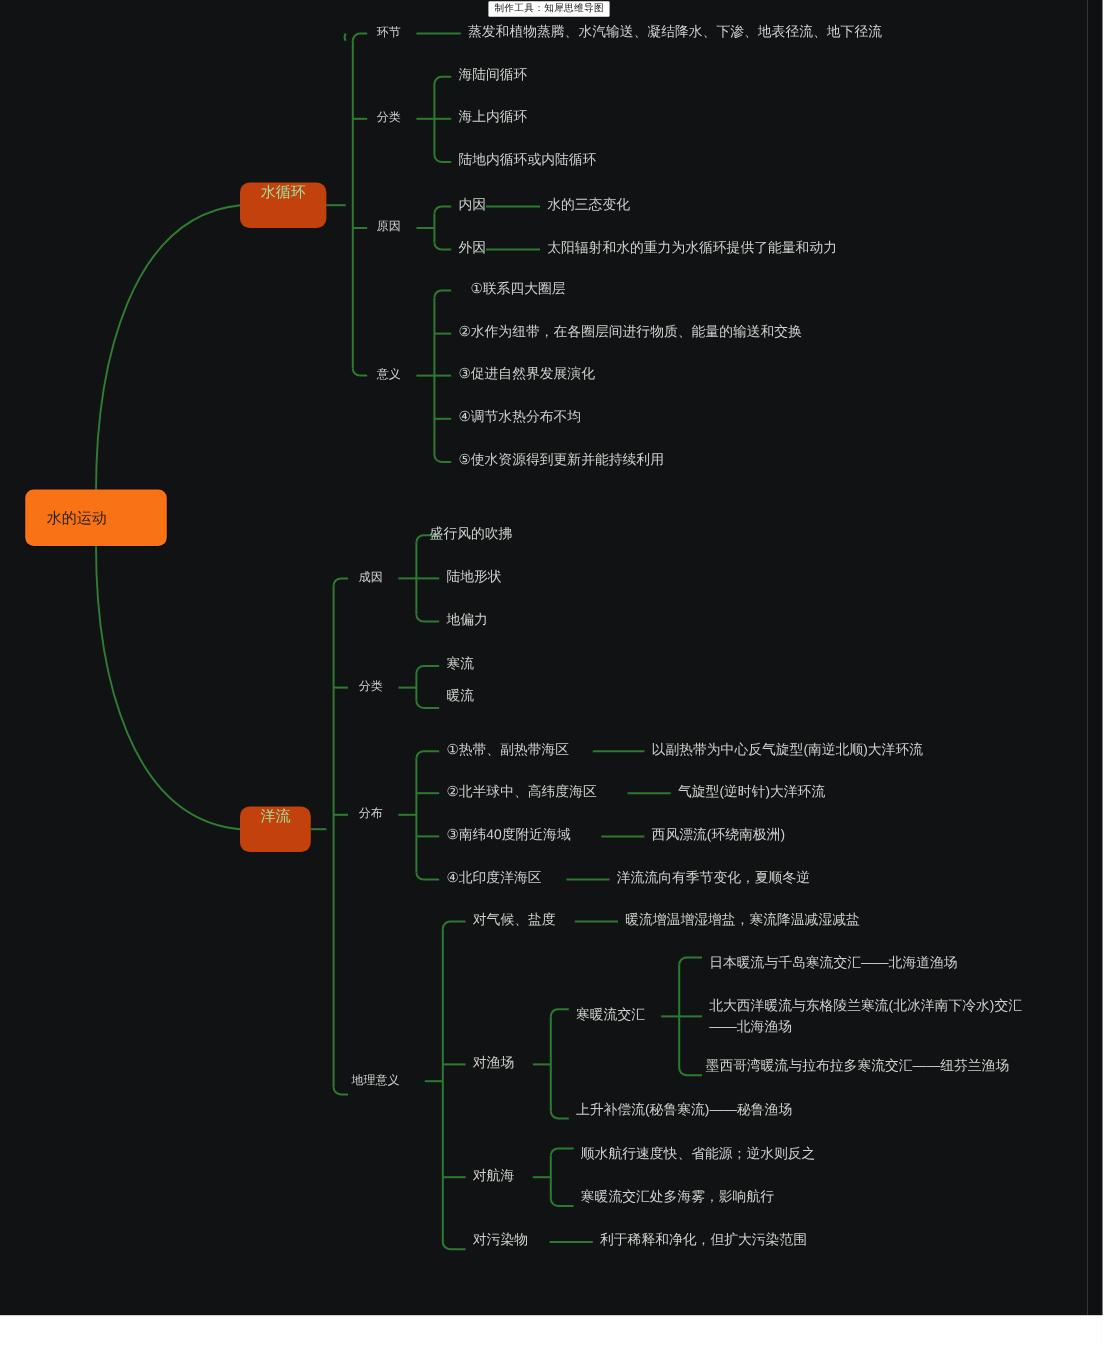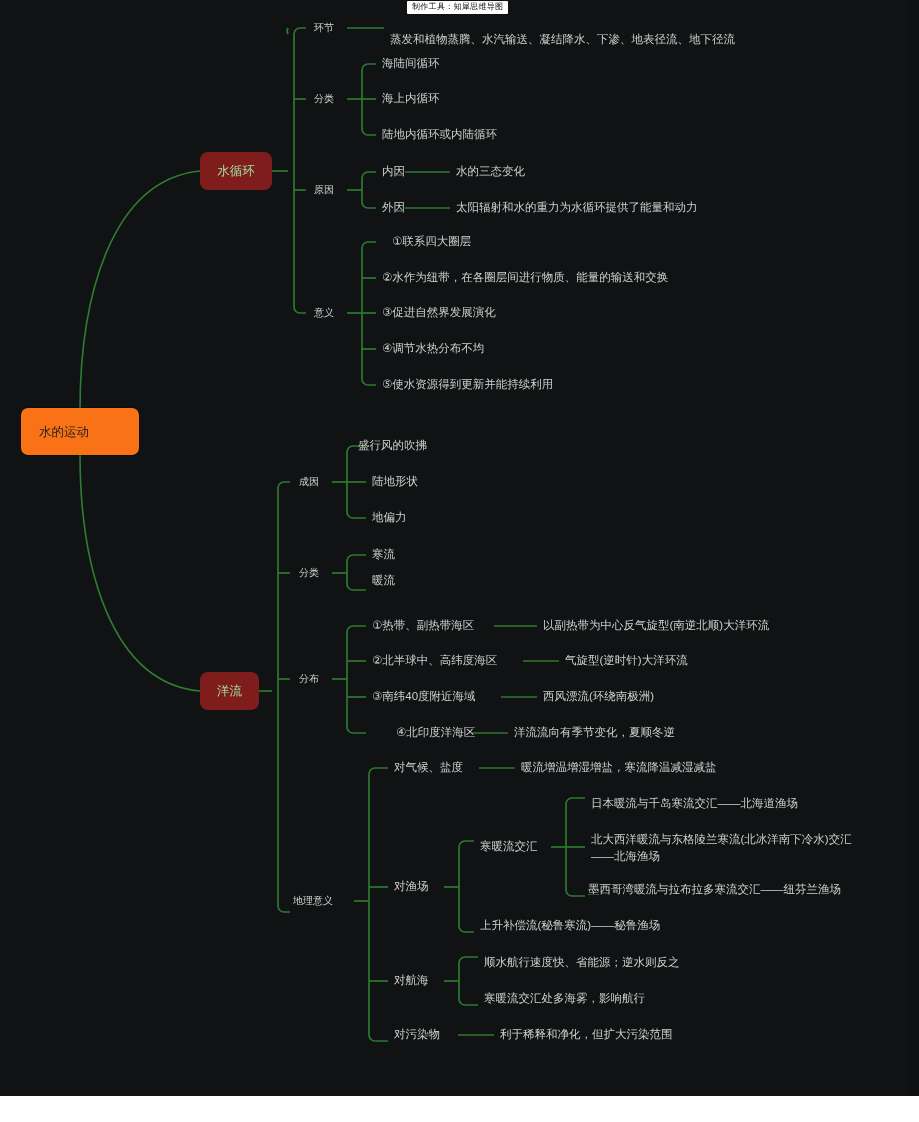--- a/index.html
+++ b/index.html
@@ -70,27 +70,27 @@
     font-size:12.5px;
     line-height:16px;
     padding:0;
     display:flex;
     align-items:center;
     box-shadow:0 0 0 1px rgba(0,0,0,.25);
   }
   .node-root .txt{ padding-left:18px; }
 
   .node-main{
-    background:#7f1d1d;
+    background:#c2410c;
     color:#9fe39f;
     border-radius:8px;
     font-size:12.5px;
     line-height:16px;
     display:flex;
-    align-items:center;
+    align-items:flex-start;
     justify-content:center;
   }
 
   .node-sub{
     color:#d2d4d2;
     font-size:10px;
     line-height:15px;
     display:flex;
     align-items:flex-start;
   }
@@ -215,21 +215,21 @@
     <span class="txt">水的运动</span>
   </div>
 
   <div class="node node-main" style="left:200px; top:152px; width:72px; height:38px;">
     <span>水循环</span>
   </div>
 
   <div class="node node-sub" style="left:314px; top:20px;">
     <span>环节</span>
   </div>
-  <div class="node node-leaf" style="left:390px; top:32px;">
+  <div class="node node-leaf" style="left:390px; top:20px;">
     <span>蒸发和植物蒸腾、水汽输送、凝结降水、下渗、地表径流、地下径流</span>
   </div>
 
   <div class="node node-sub" style="left:314px; top:91px;">
     <span>分类</span>
   </div>
   <div class="node node-leaf" style="left:382px; top:56px;">
     <span>海陆间循环</span>
   </div>
   <div class="node node-leaf" style="left:382px; top:91px;">
@@ -315,21 +315,21 @@
   </div>
   <div class="node node-leaf" style="left:565px; top:653px;">
     <span>气旋型(逆时针)大洋环流</span>
   </div>
   <div class="node node-leaf" style="left:372px; top:689px;">
     <span>③南纬40度附近海域</span>
   </div>
   <div class="node node-leaf" style="left:543px; top:689px;">
     <span>西风漂流(环绕南极洲)</span>
   </div>
-  <div class="node node-leaf" style="left:372px; top:725px;margin-left:24px;">
+  <div class="node node-leaf" style="left:372px; top:725px;">
     <span>④北印度洋海区</span>
   </div>
   <div class="node node-leaf" style="left:514px; top:725px;">
     <span>洋流流向有季节变化，夏顺冬逆</span>
   </div>
 
   <div class="node node-sub" style="left:293px; top:893px;">
     <span>地理意义</span>
   </div>
 

